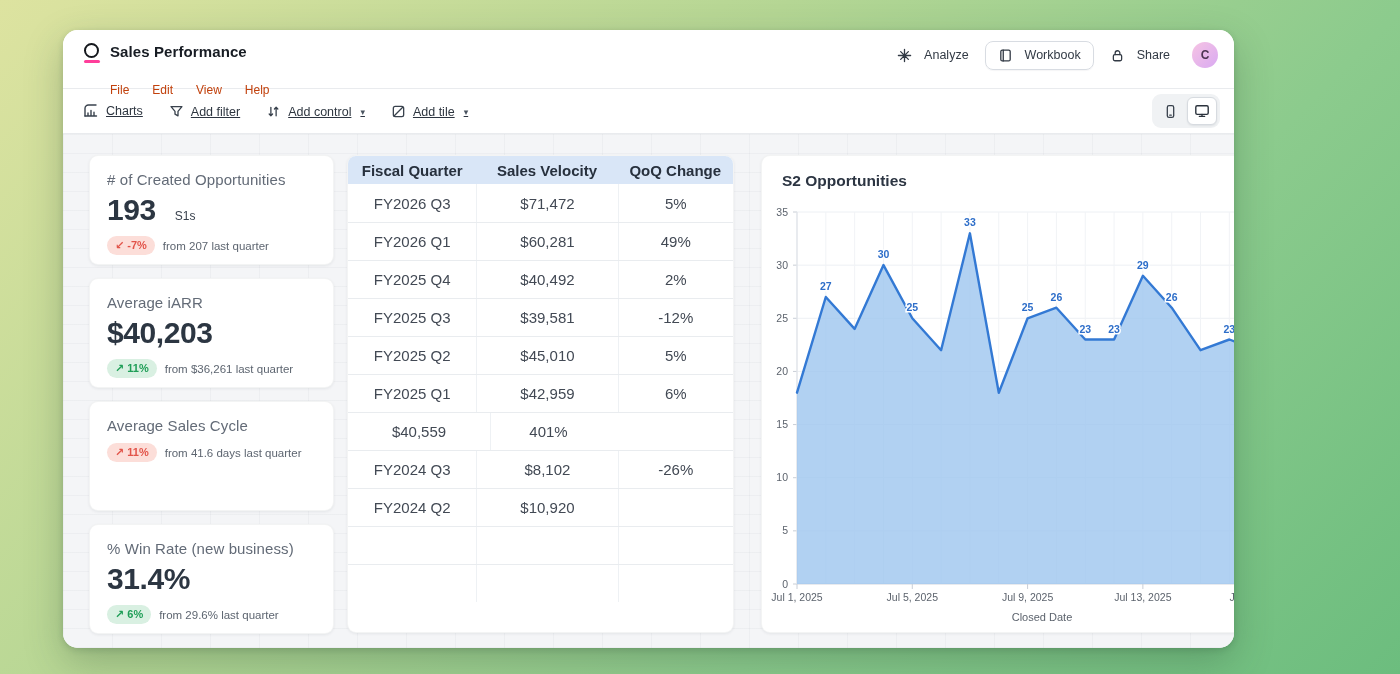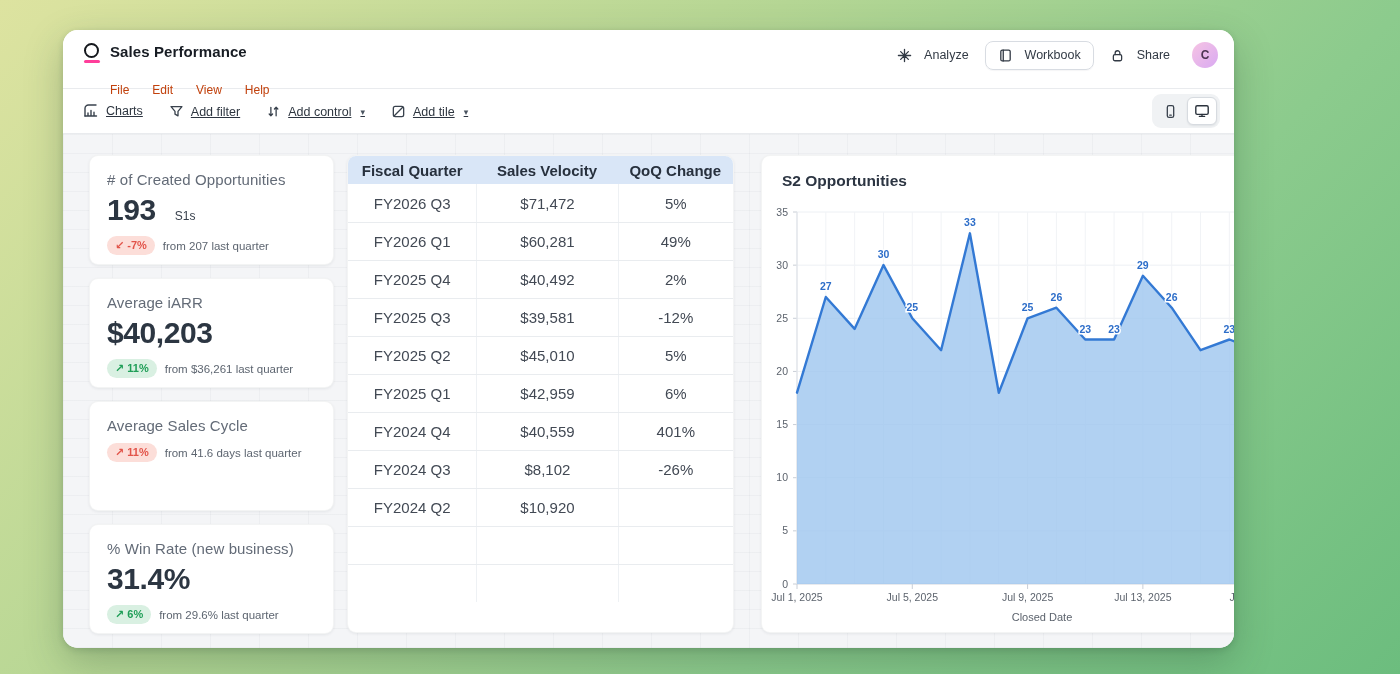--- a/index.html
+++ b/index.html
@@ -253,21 +253,20 @@
             <div class="t-cell cw0">FY2025 Q2</div>
             <div class="t-cell cw1">$45,010</div>
             <div class="t-cell cw2">5%</div>
           </div>
           <div class="t-row">
             <div class="t-cell cw0">FY2025 Q1</div>
             <div class="t-cell cw1">$42,959</div>
             <div class="t-cell cw2">6%</div>
           </div>
           <div class="t-row">
-            <div class="t-cell cw0">FY2024 Q4</div>
             <div class="t-cell cw1">$40,559</div>
             <div class="t-cell cw2">401%</div>
           </div>
           <div class="t-row">
             <div class="t-cell cw0">FY2024 Q3</div>
             <div class="t-cell cw1">$8,102</div>
             <div class="t-cell cw2">-26%</div>
           </div>
           <div class="t-row">
             <div class="t-cell cw0">FY2024 Q2</div>

